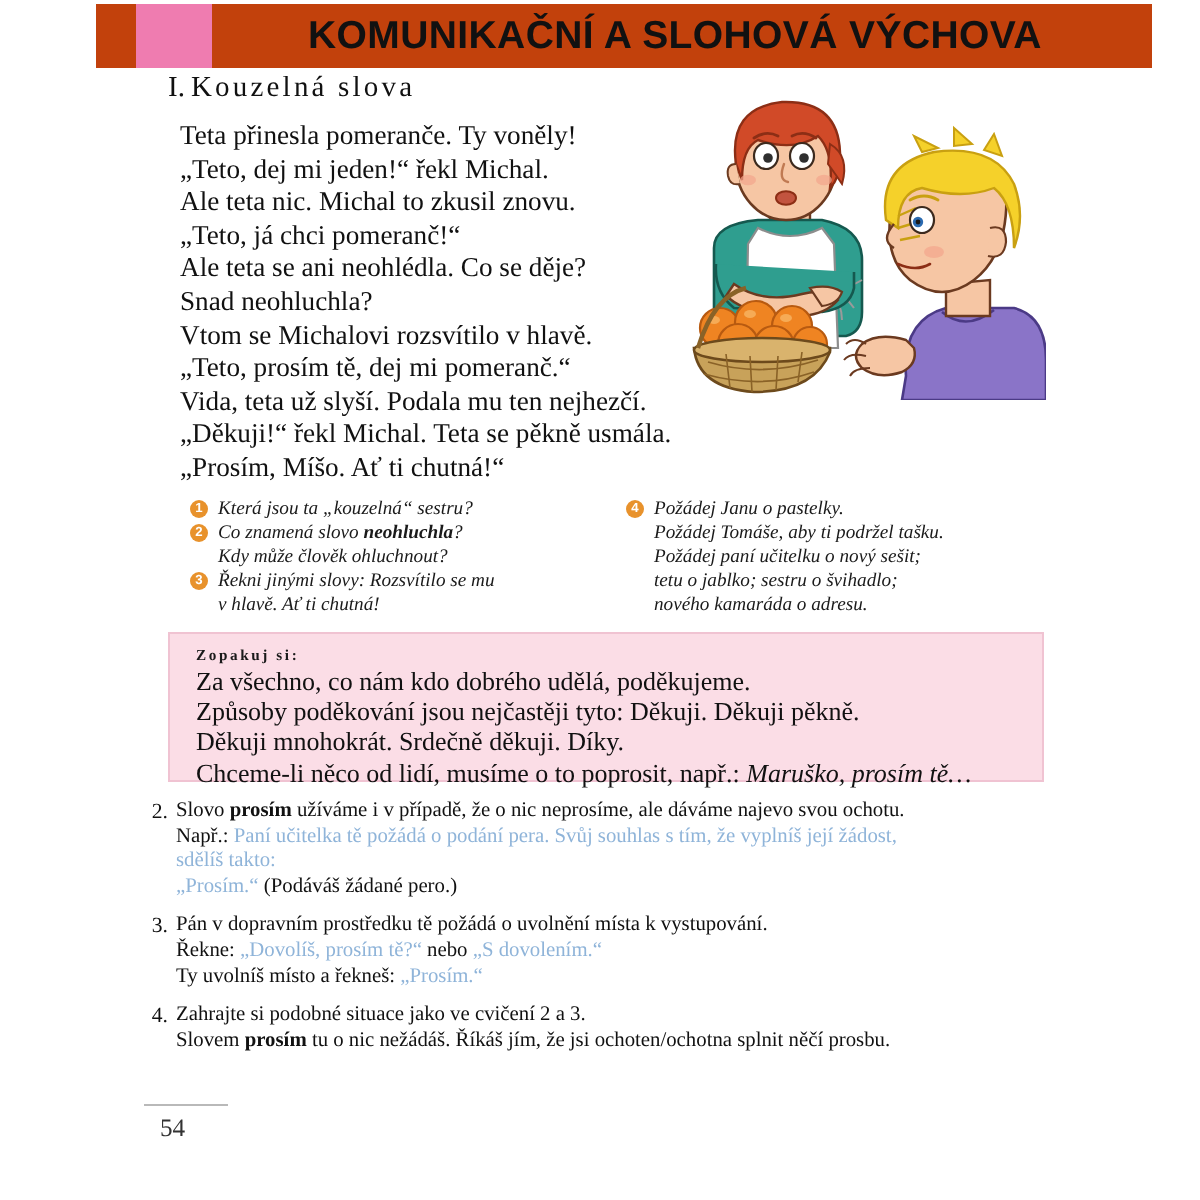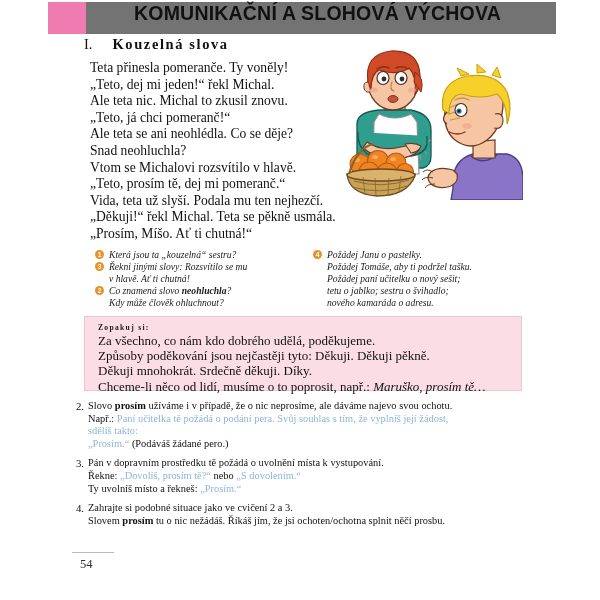--- a/index.html
+++ b/index.html
@@ -22,23 +22,24 @@
     height: 600px;
   }
 
   
   .banner {
     position: absolute;
     left: 48px;
     top: 2px;
     width: 508px;
     height: 32px;
-    background: #737373;
+    background: #c2410c;
     display: flex;
-    align-items: flex-start;
+    align-items: center;
+    padding-left: 20px;
   }
   .banner-swatch {
     width: 38px;
     height: 32px;
     background: #ef7cb0;
     flex: 0 0 auto;
   }
   .banner-title {
     flex: 1 1 auto;
     font-family: "Liberation Sans", sans-serif;
@@ -58,23 +59,23 @@
     font-family: "Liberation Serif", serif;
     font-size: 14.5px;
     color: #111111;
     white-space: nowrap;
   }
   .section-heading .num {
     font-weight: normal;
     letter-spacing: 0px;
   }
   .section-heading .ttl {
-    font-weight: bold;
+    font-weight: normal;
     letter-spacing: 1.6px;
-    margin-left: 20px;
+    margin-left: 3px;
   }
 
   
   .illustration {
     position: absolute;
     left: 327px;
     top: 48px;
     width: 196px;
     height: 152px;
   }
@@ -330,28 +331,28 @@
     <div>„Prosím, Míšo. Ať ti chutná!“</div>
   </div>
 
   <div class="questions">
     <div class="qcol left">
         <div class="qitem">
           <span class="bullet" style="background: rgb(232, 146, 44);">1</span>
           <span class="line">Která jsou ta „kouzelná“ sestru?</span>
         </div>
         <div class="qitem">
+          <span class="bullet" style="background: rgb(232, 146, 44);">2</span>
+          <span class="line">Co znamená slovo <b>neohluchla</b>?</span>
+          <span class="line">Kdy může člověk ohluchnout?</span>
+        </div>
+        <div class="qitem">
           <span class="bullet" style="background: rgb(232, 146, 44);">3</span>
           <span class="line">Řekni jinými slovy: Rozsvítilo se mu</span>
           <span class="line">v hlavě. Ať ti chutná!</span>
-        </div>
-        <div class="qitem">
-          <span class="bullet" style="background: rgb(232, 146, 44);">2</span>
-          <span class="line">Co znamená slovo <b>neohluchla</b>?</span>
-          <span class="line">Kdy může člověk ohluchnout?</span>
         </div>
       </div>
     <div class="qcol right">
         <div class="qitem">
           <span class="bullet" style="background: rgb(232, 146, 44);">4</span>
           <span class="line">Požádej Janu o pastelky.</span>
           <span class="line">Požádej Tomáše, aby ti podržel tašku.</span>
           <span class="line">Požádej paní učitelku o nový sešit;</span>
           <span class="line">tetu o jablko; sestru o švihadlo;</span>
           <span class="line">nového kamaráda o adresu.</span>

